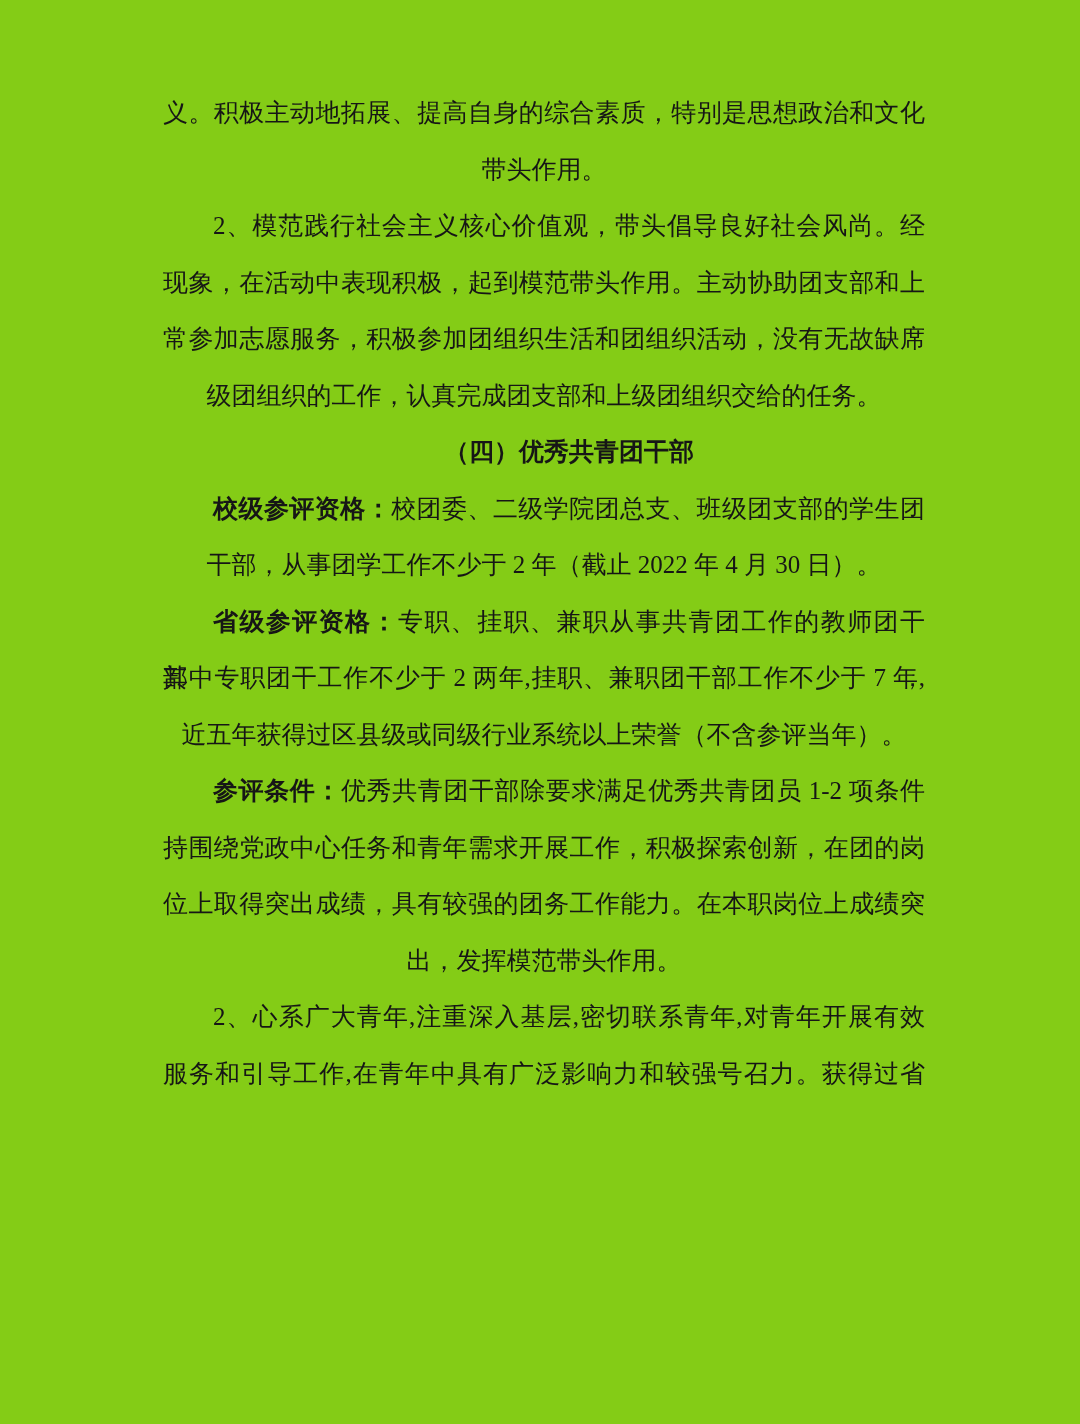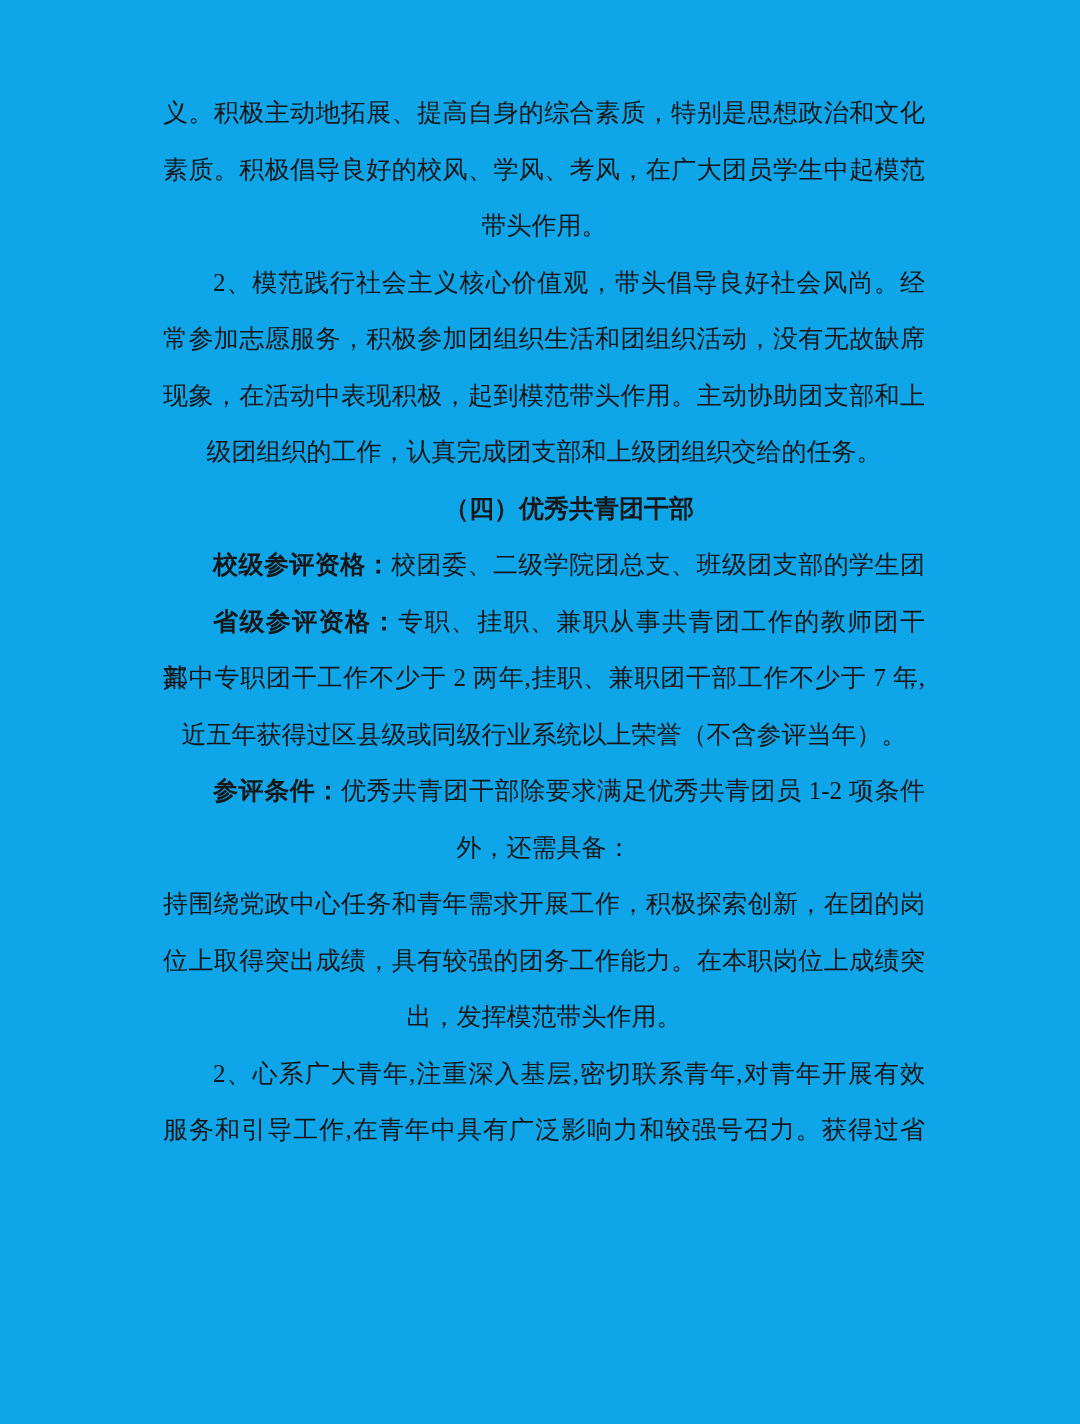--- a/index.html
+++ b/index.html
@@ -4,21 +4,21 @@
 <style>
   html, body {
     margin: 0;
     padding: 0;
     background: #ffffff;
   }
   .page {
     position: relative;
     width: 1080px;
     height: 1424px;
-    background: #0ea5e9;
+    background: #84cc16;
     overflow: hidden;
     font-family: "Liberation Serif", "DejaVu Serif", serif;
     color: #161616;
   }
   .content {
     position: absolute;
     left: 163px;
     top: 85px;
     width: 762px;
   }
@@ -47,43 +47,42 @@
     font-weight: 700;
   }
 </style>
 </head>
 <body>
 
 <div class="page">
   <div class="content" style="color: rgb(22, 22, 22);">
       <div class="paragraph">
         <div class="line justify">义。积极主动地拓展、提高自身的综合素质，特别是思想政治和文化</div>
-        <div class="line justify">素质。积极倡导良好的校风、学风、考风，在广大团员学生中起模范</div>
         <div class="line">带头作用。</div>
       </div>
       <div class="paragraph">
         <div class="line indent justify">2、模范践行社会主义核心价值观，带头倡导良好社会风尚。经</div>
+        <div class="line justify">现象，在活动中表现积极，起到模范带头作用。主动协助团支部和上</div>
         <div class="line justify">常参加志愿服务，积极参加团组织生活和团组织活动，没有无故缺席</div>
-        <div class="line justify">现象，在活动中表现积极，起到模范带头作用。主动协助团支部和上</div>
         <div class="line">级团组织的工作，认真完成团支部和上级团组织交给的任务。</div>
       </div>
       <div class="paragraph heading">
         <div class="line indent"><span class="bold-run">（四）优秀共青团干部</span></div>
       </div>
       <div class="paragraph">
         <div class="line indent justify"><span class="bold-run">校级参评资格：</span>校团委、二级学院团总支、班级团支部的学生团</div>
+        <div class="line">干部，从事团学工作不少于 2 年（截止 2022 年 4 月 30 日）。</div>
       </div>
       <div class="paragraph">
         <div class="line indent justify"><span class="bold-run">省级参评资格：</span>专职、挂职、兼职从事共青团工作的教师团干部，</div>
         <div class="line justify">其中专职团干工作不少于 2 两年,挂职、兼职团干部工作不少于 7 年,</div>
         <div class="line">近五年获得过区县级或同级行业系统以上荣誉（不含参评当年）。</div>
       </div>
       <div class="paragraph">
         <div class="line indent justify"><span class="bold-run">参评条件：</span>优秀共青团干部除要求满足优秀共青团员 1-2 项条件</div>
-        <div class="line">外，还需具备：</div>
       </div>
       <div class="paragraph">
         <div class="line justify">持围绕党政中心任务和青年需求开展工作，积极探索创新，在团的岗</div>
         <div class="line justify">位上取得突出成绩，具有较强的团务工作能力。在本职岗位上成绩突</div>
         <div class="line">出，发挥模范带头作用。</div>
       </div>
       <div class="paragraph">
         <div class="line indent justify">2、心系广大青年,注重深入基层,密切联系青年,对青年开展有效</div>
         <div class="line justify">服务和引导工作,在青年中具有广泛影响力和较强号召力。获得过省</div>
       </div>

